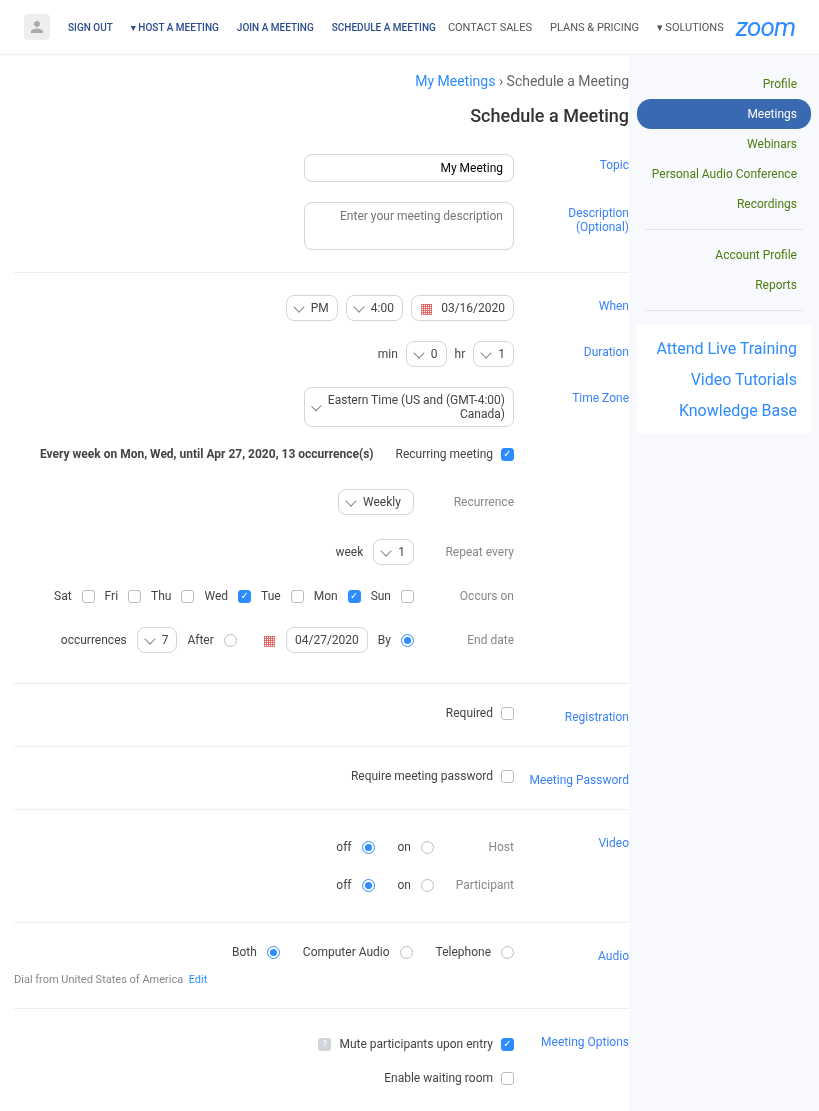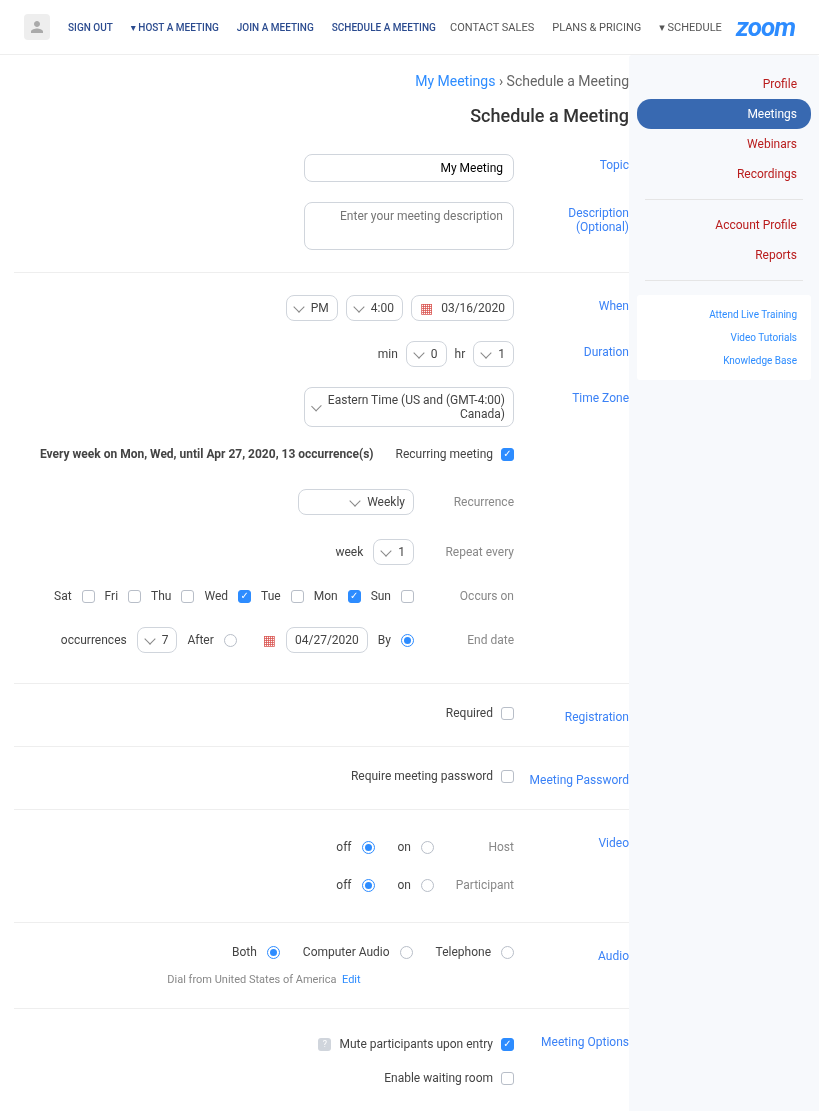--- a/index.html
+++ b/index.html
@@ -1,30 +1,30 @@
 <!DOCTYPE html>
 <html dir="rtl"><head>
 <meta charset="utf-8">
 <style>
 *{box-sizing:border-box;margin:0;padding:0;font-family:-apple-system,BlinkMacSystemFont,"Segoe UI",Roboto,Arial,sans-serif}
 body{background:#fff;color:#333;font-size:12px;direction:rtl}
 .header{display:flex;align-items:center;justify-content:space-between;padding:12px 24px;border-bottom:1px solid #eee}
-.logo{font-size:26px;font-weight:700;color:#2d8cff;letter-spacing:-1px;font-style:italic}
+.logo{font-size:26px;font-weight:400;color:#2d8cff;letter-spacing:-1px;font-style:italic}
 .nav-top{display:flex;gap:18px;align-items:center;font-size:11px;color:#555}
 .nav-top span{cursor:pointer}
 .nav-right{display:flex;gap:18px;align-items:center;font-size:10px;color:#2b4b8f;font-weight:500}
 .nav-right span{cursor:pointer}
 .avatar{width:26px;height:26px;background:#eee;border-radius:4px;display:flex;align-items:center;justify-content:center}
 .avatar svg{width:18px;height:18px;fill:#aaa}
 .container{display:flex;max-width:820px;margin:0 auto}
 .sidebar{width:190px;padding:14px 8px;background:#f7f9fc;border-radius:3px 3px 0 0;min-height:700px}
-.sidebar-item{padding:8px 14px;font-size:12px;color:#b91c1c;cursor:pointer;text-align:right}
+.sidebar-item{padding:8px 14px;font-size:12px;color:#4d7c0f;cursor:pointer;text-align:right}
 .sidebar-item.active{background:#3869b1;color:#fff;border-radius:14px}
 .sidebar-sep{height:1px;background:#e5e5e5;margin:10px 8px}
-.sidebar-link{padding:6px 14px;font-size:10px;color:#2d8cff;text-align:right;cursor:pointer}
+.sidebar-link{padding:6px 14px;font-size:16px;color:#2d8cff;text-align:right;cursor:pointer}
 .help-box{background:#fff;margin:14px 0;padding:8px 0;border-radius:3px}
 .main{flex:1;padding:14px 0 14px 14px}
 .breadcrumb{font-size:14px;color:#2d8cff;padding:4px 0}
 .breadcrumb .cur{color:#666}
 h2{font-size:18px;font-weight:500;margin:12px 0 18px;color:#333}
 .row{display:flex;padding:10px 0;align-items:flex-start}
 .row-label{width:115px;font-size:12px;color:#3b82f6;padding-top:4px}
 .row-body{flex:1;display:flex;flex-wrap:wrap;gap:8px;align-items:center;font-size:12px;color:#444}
 .sep{height:1px;background:#eee;margin:12px 0}
 .input{border:1px solid #d0d5dc;border-radius:8px;padding:6px 10px;font-size:12px;background:#fff;font-family:inherit;text-align:right}
@@ -35,32 +35,32 @@
 .cal-icon{display:inline-block;color:#d9534f;font-size:14px;line-height:1}
 .cb{width:13px;height:13px;border:1px solid #b8bec8;border-radius:3px;display:inline-flex;align-items:center;justify-content:center;cursor:pointer;background:#fff;flex-shrink:0}
 .cb.checked{background:#2d8cff;border-color:#2d8cff}
 .cb.checked::after{content:"✓";color:#fff;font-size:10px;line-height:1}
 .radio{width:13px;height:13px;border:1px solid #b8bec8;border-radius:50%;display:inline-flex;align-items:center;justify-content:center;cursor:pointer;flex-shrink:0}
 .radio.checked{border-color:#2d8cff}
 .radio.checked::after{content:"";width:7px;height:7px;background:#2d8cff;border-radius:50%}
 .info-icon{width:13px;height:13px;border-radius:3px;background:#d0d5dc;color:#fff;font-size:9px;display:inline-flex;align-items:center;justify-content:center;cursor:pointer}
 .sublabel{font-size:12px;color:#888;width:90px;}
 .subrow{display:flex;align-items:center;gap:10px;margin:8px 0;width:100%}
-.dial{font-size:11px;color:#888;width:100%;padding-top:6px;text-align:center}
+.dial{font-size:11px;color:#888;width:100%;padding-top:6px;text-align:left}
 .dial a{color:#2d8cff;cursor:pointer}
 .opt-line{display:flex;align-items:center;gap:8px;width:100%;margin:6px 0;justify-content:flex-start}
 .label-txt{user-select:none}
 </style>
 </head>
 <body>
 
 <div class="header">
   <div class="logo">zoom</div>
   <div class="nav-top">
-    <span>SCHEDULE ▾</span>
+    <span>SOLUTIONS ▾</span>
     <span>PLANS &amp; PRICING</span>
     <span>CONTACT SALES</span>
   </div>
   <div class="nav-right">
     <span>SCHEDULE A MEETING</span>
     <span>JOIN A MEETING</span>
     <span>HOST A MEETING ▾</span>
     <span>SIGN OUT</span>
     <div class="avatar">
         <svg viewBox="0 0 24 24">
@@ -68,20 +68,21 @@
         </svg>
       </div>
   </div>
 </div>
 
 <div class="container">
   <div class="sidebar">
     <div class="sidebar-item">Profile</div>
     <div class="sidebar-item active">Meetings</div>
     <div class="sidebar-item">Webinars</div>
+    <div class="sidebar-item">Personal Audio Conference</div>
     <div class="sidebar-item">Recordings</div>
     <div class="sidebar-sep"></div>
     <div class="sidebar-item">Account Profile</div>
     <div class="sidebar-item">Reports</div>
     <div class="sidebar-sep"></div>
     <div class="help-box">
       <div class="sidebar-link">Attend Live Training</div>
       <div class="sidebar-link">Video Tutorials</div>
       <div class="sidebar-link">Knowledge Base</div>
     </div>
@@ -156,21 +157,21 @@
         <span class="label-txt">Recurring meeting</span>
         &nbsp;&nbsp;<b>Every week on Mon, Wed, until Apr 27, 2020, 13 occurrence(s)</b>
       </div>
     </div>
 
     <div class="row">
         <div class="row-label"></div>
         <div class="row-body">
       <div class="subrow">
         <span class="sublabel">Recurrence</span>
-        <div class="select" style="width:116px;justify-content:flex-start">
+        <div class="select" style="width:76px;justify-content:flex-end">
               <span>Weekly</span>
               <span class="chev"></span>
             </div>
       </div>
       <div class="subrow">
         <span class="sublabel">Repeat every</span>
         <div class="select">
               <span>1</span>
               <span class="chev"></span>
             </div>

